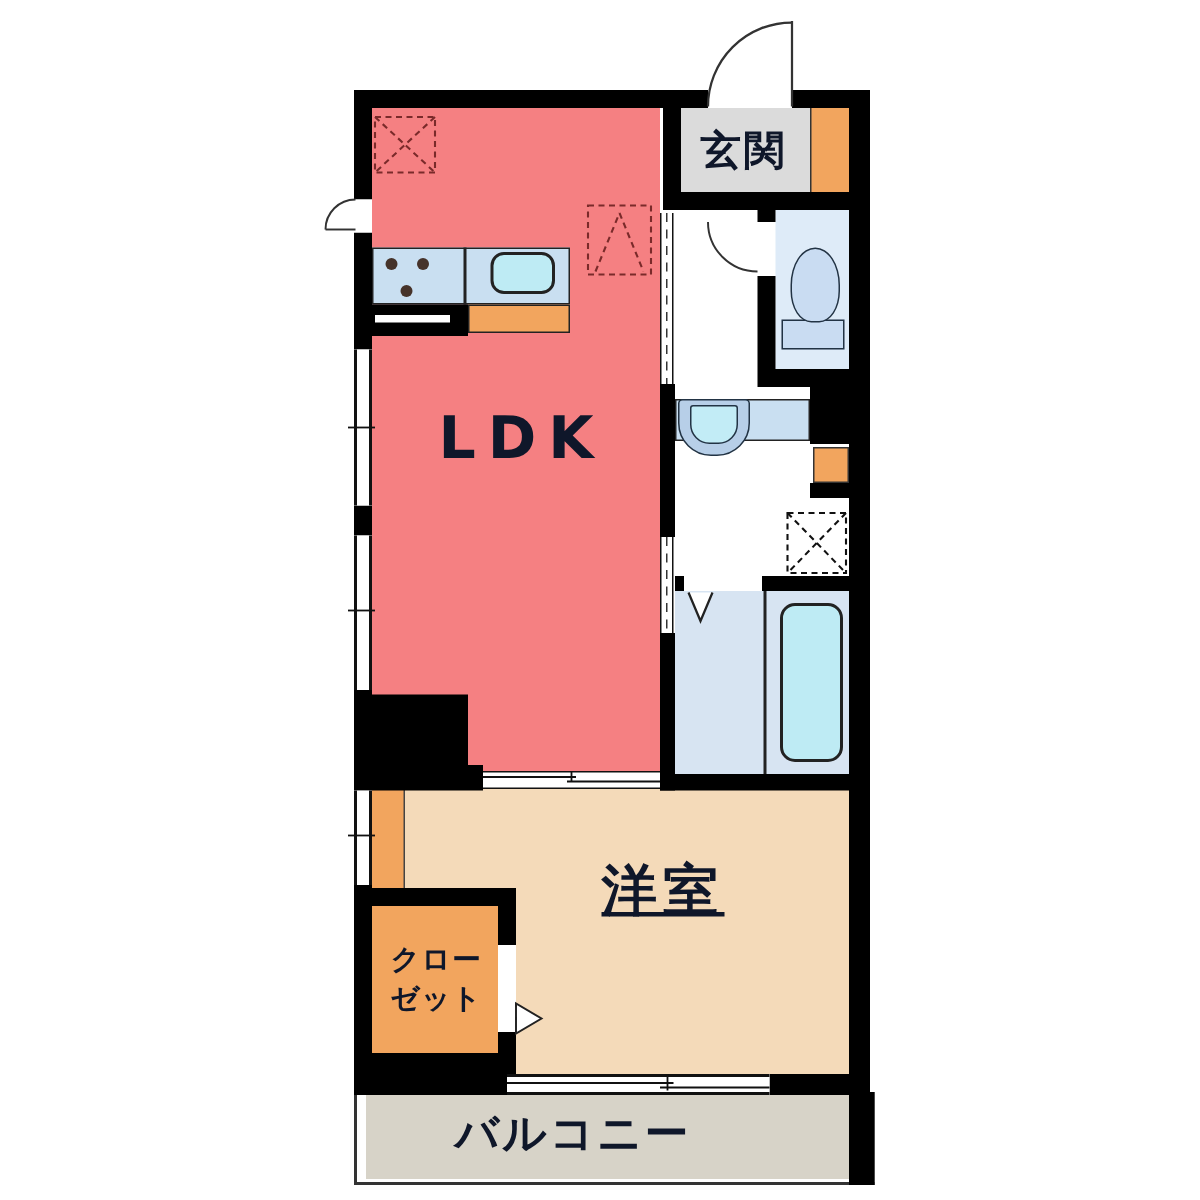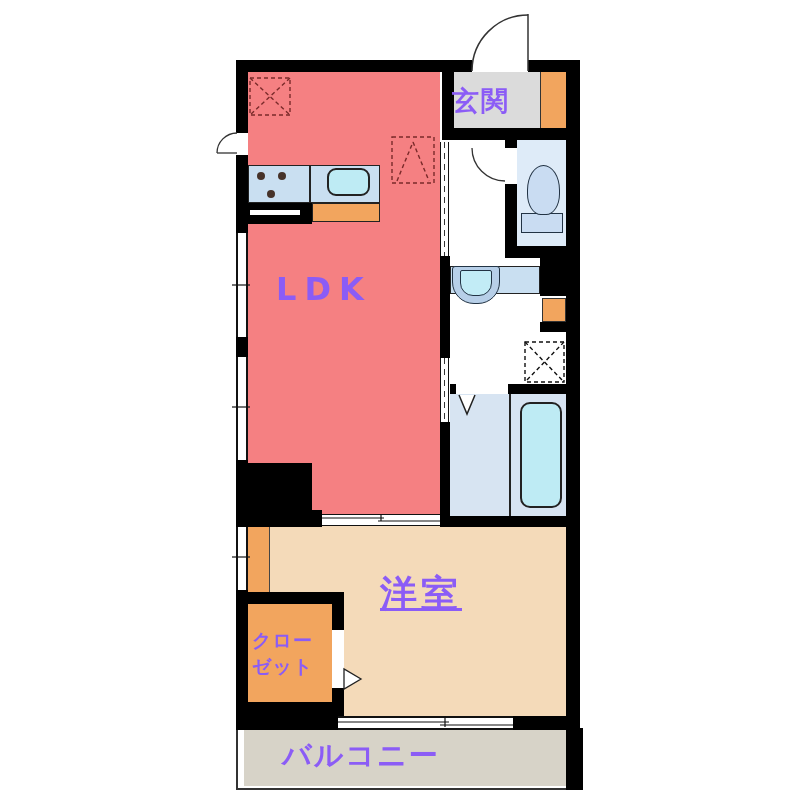--- a/index.html
+++ b/index.html
@@ -1,20 +1,20 @@
 <!DOCTYPE html>
 <html><head>
 <meta charset="utf-8">
 <style>
   html,body{margin:0;padding:0;background:#fff;}
   #plan{position:relative;width:800px;height:800px;background:#fff;overflow:hidden;
         font-family:"DejaVu Sans","Liberation Sans",sans-serif;}
   .abs{position:absolute;}
   .wall{position:absolute;background:#000;}
-  .label{position:absolute;color:#8b5cf6;font-weight:700;line-height:1.1;}
+  .label{position:absolute;color:#0f172a;font-weight:700;text-align:center;line-height:1.1;}
   .win-v{position:absolute;background:#fff;border-left:2px solid #111;border-right:2px solid #111;box-sizing:border-box;}
   .win-h{position:absolute;background:#fff;border-top:2px solid #111;border-bottom:2px solid #111;box-sizing:border-box;}
   .slide-v{position:absolute;background:#fff;border-left:1px solid #111;border-right:1px solid #111;box-sizing:border-box;}
   .slide-h{position:absolute;background:#fff;border-top:1px solid #111;border-bottom:1px solid #111;box-sizing:border-box;}
   .fix{position:absolute;box-sizing:border-box;border:1px solid #222;}
   svg.overlay{position:absolute;left:0;top:0;width:800px;height:800px;pointer-events:none;}
 </style>
 </head>
 <body>
 
@@ -139,19 +139,19 @@
       <line x1="381" y1="514" x2="381" y2="521"></line>
     </g>
 
     <g stroke="#333" stroke-width="1" stroke-dasharray="6,5">
       <line x1="444.5" y1="142" x2="444.5" y2="256"></line>
       <line x1="444.5" y1="358" x2="444.5" y2="422"></line>
     </g>
   </svg>
 
   <div class="label" style="left:452px;top:86px;width:88px;font-size:27px;letter-spacing:2px;">玄関</div>
-  <div class="label" style="left:276px;top:272px;width:144px;font-size:32px;letter-spacing:8px;">LDK</div>
+  <div class="label" style="left:276px;top:272px;width:144px;font-size:39px;letter-spacing:8px;">LDK</div>
   <div class="label" style="left:380px;top:574px;width:124px;font-size:37px;letter-spacing:4px;text-decoration:underline;">洋室</div>
   <div class="label" style="left:252px;top:630px;width:78px;font-size:19px;letter-spacing:1px;">クロー</div>
   <div class="label" style="left:252px;top:656px;width:78px;font-size:19px;letter-spacing:1px;">ゼット</div>
-  <div class="label" style="left:282px;top:740px;width:220px;font-size:29px;letter-spacing:2px;">バルコニー</div>
+  <div class="label" style="left:272px;top:740px;width:220px;font-size:29px;letter-spacing:2px;">バルコニー</div>
 
 </div>
 
 </body></html>

